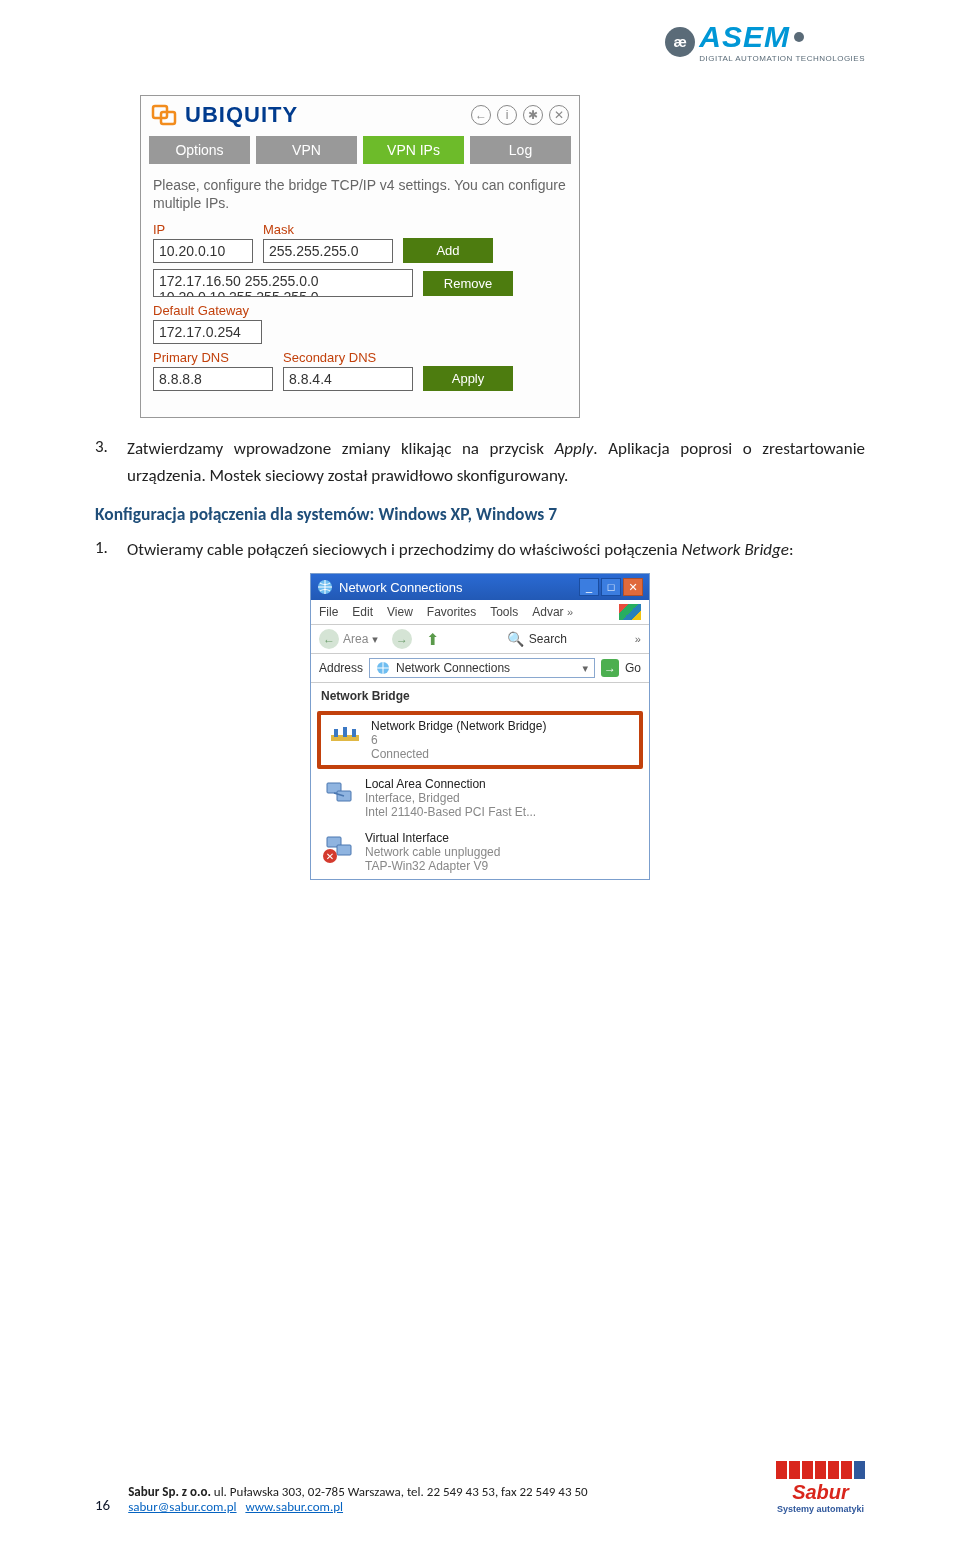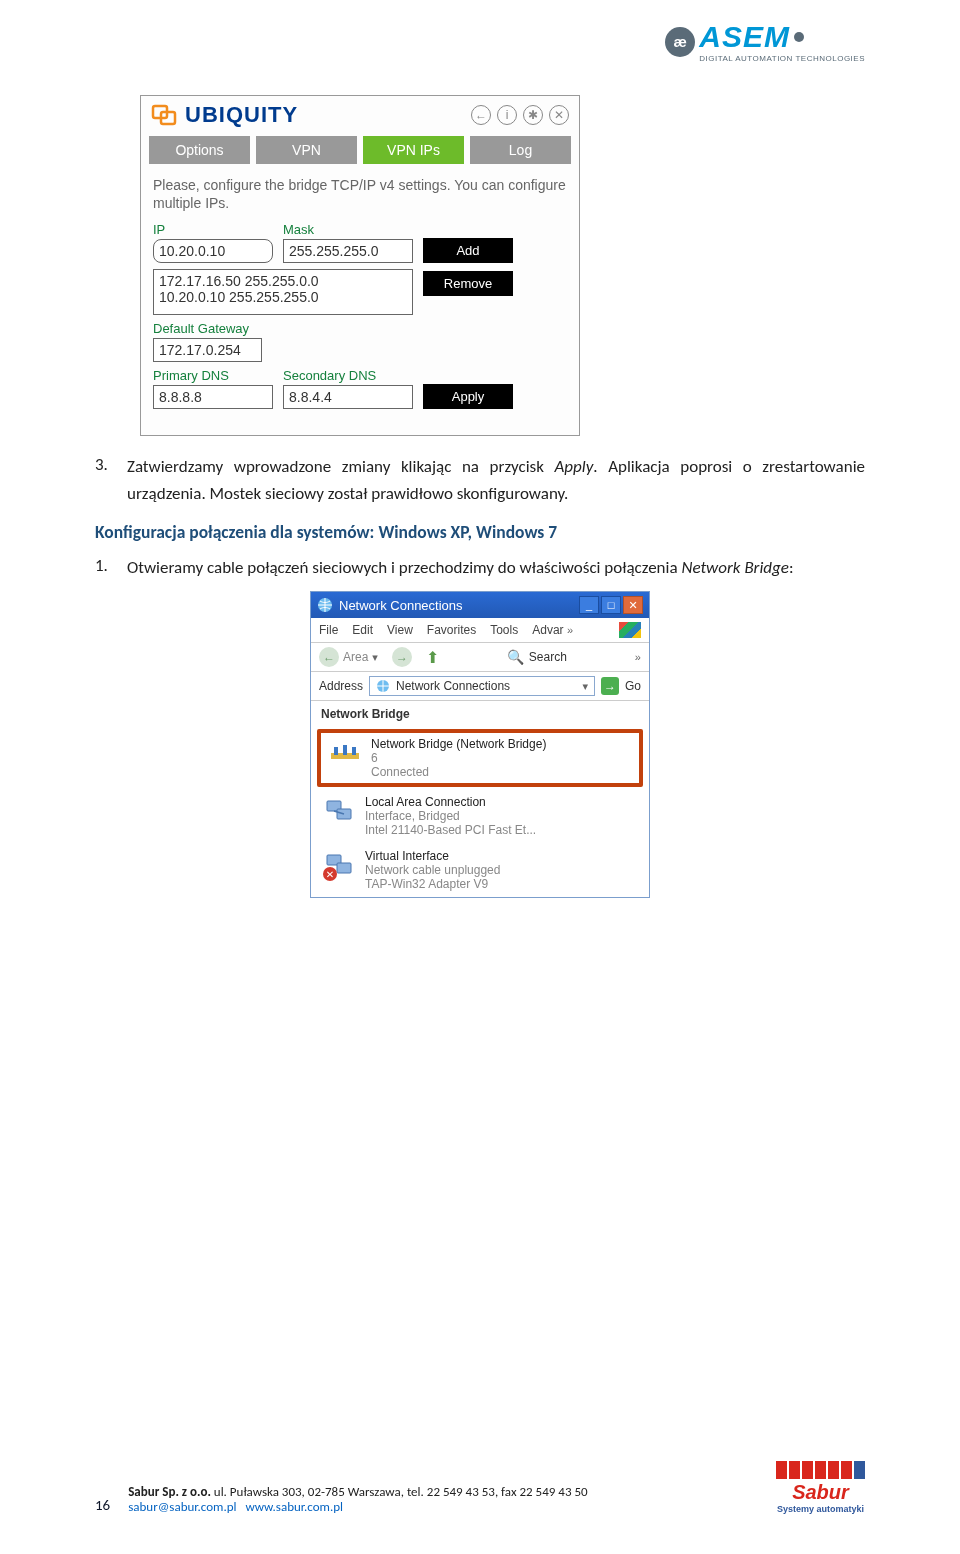--- a/index.html
+++ b/index.html
@@ -50,31 +50,31 @@
     display:flex; gap:6px; padding: 6px 8px;
   }
   .ubi-tab {
     flex:1; background:#999; color:#fff; text-align:center;
     padding:6px 0; font-size:14px;
   }
   .ubi-tab.active { background:#6dbb2a; }
   .ubi-body { padding: 6px 12px 20px 12px; font-size: 14px; color:#666; }
   .ubi-instr { margin-bottom:10px; line-height:1.3; }
   .ubi-row { display:flex; gap:10px; align-items:flex-end; margin-bottom:6px; }
-  .ubi-field label { display:block; font-size:13px; color:#15803d; margin-bottom:2px; }
+  .ubi-field label { display:block; font-size:13px; color:#c2410c; margin-bottom:2px; }
   .ubi-input {
     border:1px solid #666; padding:3px 5px; font-size:14px; background:#fff; color:#333;
   }
   .ubi-btn {
-    background:#000000; color:#fff; border:none; padding:5px 0;
+    background:#4d7c0f; color:#fff; border:none; padding:5px 0;
     font-size:13px; text-align:center; width:90px;
   }
   .ubi-list {
     border:1px solid #666; padding:3px 5px; font-size:14px; color:#333;
-    width:260px; height:46px; overflow:hidden; background:#fff;
+    width:260px; height:28px; overflow:hidden; background:#fff;
   }
 
   
   .doc-text { margin-top: 18px; font-family: Calibri, Arial, sans-serif; font-size:17px; color:#222; }
   .doc-list-item { display:flex; margin-bottom:8px; }
   .num { width:32px; flex:none; }
   .jtxt { text-align: justify; line-height:1.55; flex:1; }
   .heading-blue {
     color:#1f4e79; font-weight:bold; font-size:17.5px;
     margin:14px 0 12px 0;
@@ -131,21 +131,21 @@
   .footer {
     position:absolute;
     bottom: 40px;
     left: 95px;
     right: 95px;
     display:flex;
     justify-content:space-between;
     align-items:flex-end;
   }
   .footer-text { font-family: Calibri, Arial, sans-serif; font-size:13px; color:#222; }
-  .footer-text a { color:#0563c1; }
+  .footer-text a { color:#0563c1; text-decoration:underline; }
   .footer .pg { color:#0f172a; margin-right:12px; font-family:Calibri, Arial, sans-serif; font-size:15px;}
   .footer-left { display:flex; align-items:flex-end; gap:6px;}
   .sabur-logo { display:flex; flex-direction:column; align-items:center; }
   .sabur-bar {
     display:flex;gap:2px;margin-bottom:2px;
   }
   .sabur-bar span{width:11px;height:18px;}
 </style>
 </head>
 <body>
@@ -184,21 +184,21 @@
       <div class="ubi-tab">VPN</div>
       <div class="ubi-tab active">VPN IPs</div>
       <div class="ubi-tab">Log</div>
     </div>
     <div class="ubi-body">
       <div class="ubi-instr">Please, configure the bridge TCP/IP v4 settings. You can configure multiple IPs.</div>
 
       <div class="ubi-row">
         <div class="ubi-field">
           <label>IP</label>
-          <input class="ubi-input" style="width: 120px; border-radius: 8px;" value="10.20.0.10">
+          <input class="ubi-input" style="width: 100px;" value="10.20.0.10">
         </div>
         <div class="ubi-field">
           <label>Mask</label>
           <input class="ubi-input" style="width: 130px;" value="255.255.255.0">
         </div>
         <button class="ubi-btn">Add</button>
       </div>
 
       <div class="ubi-row">
         <div class="ubi-list">

